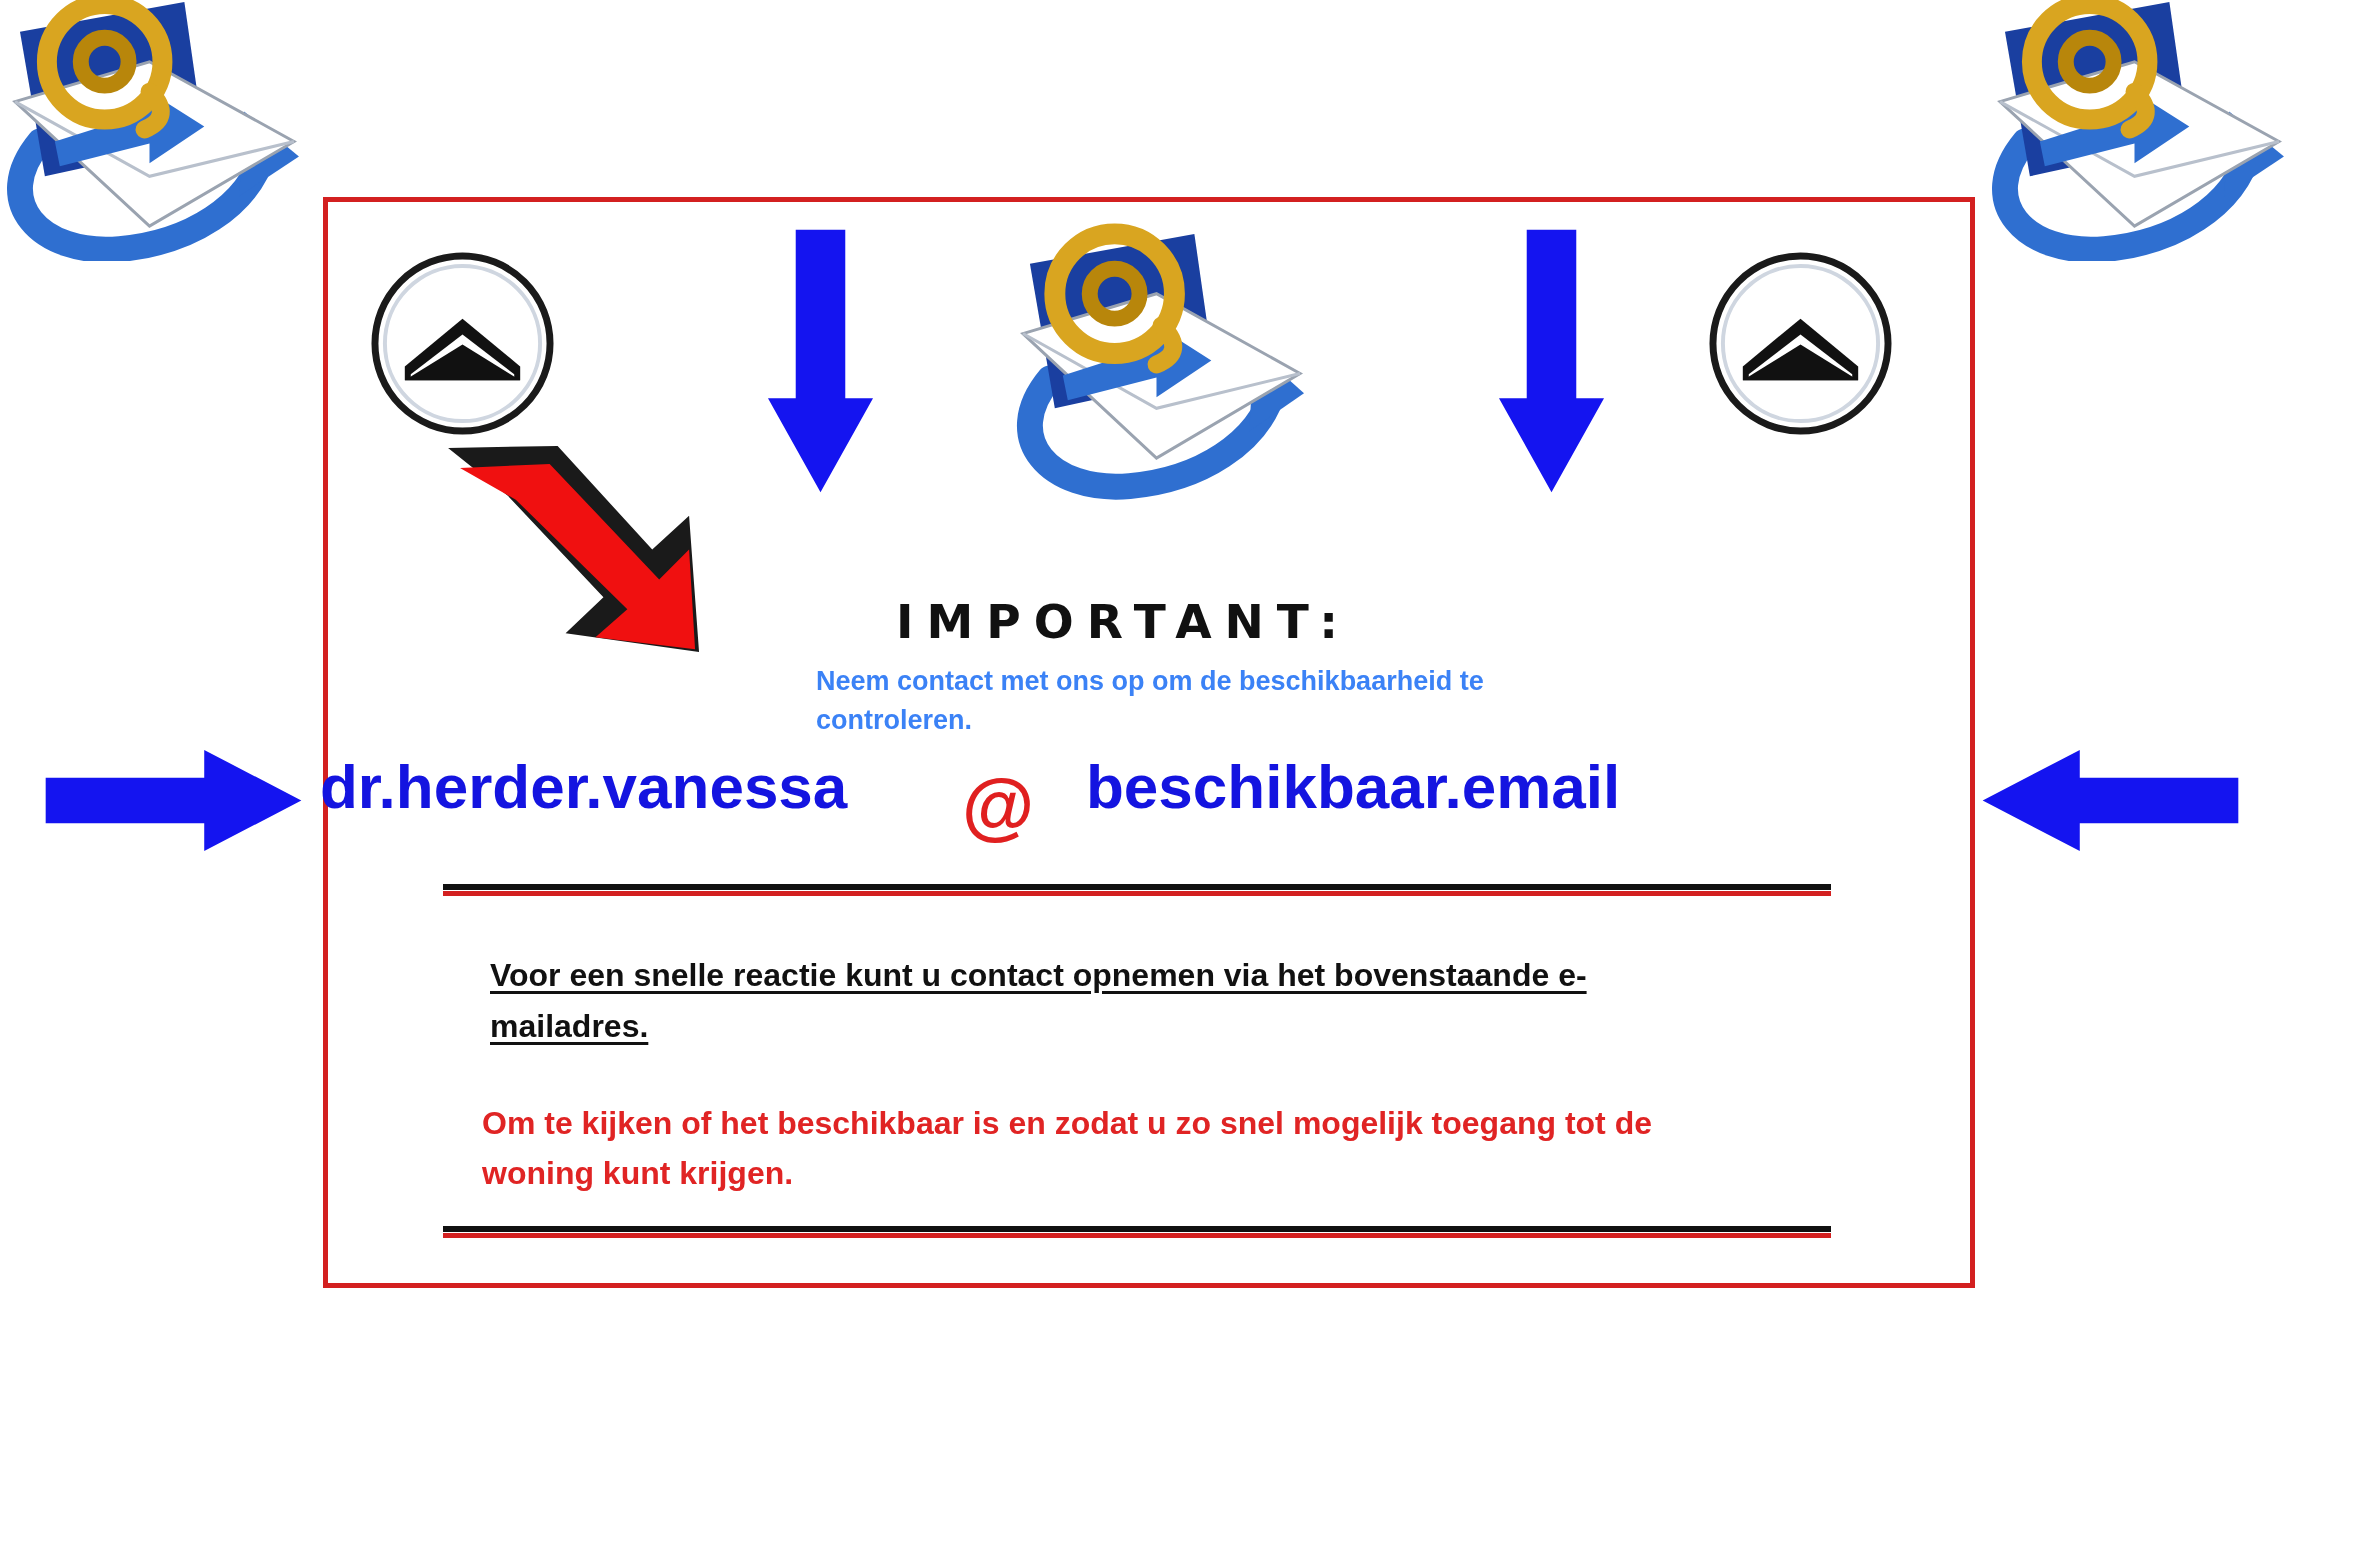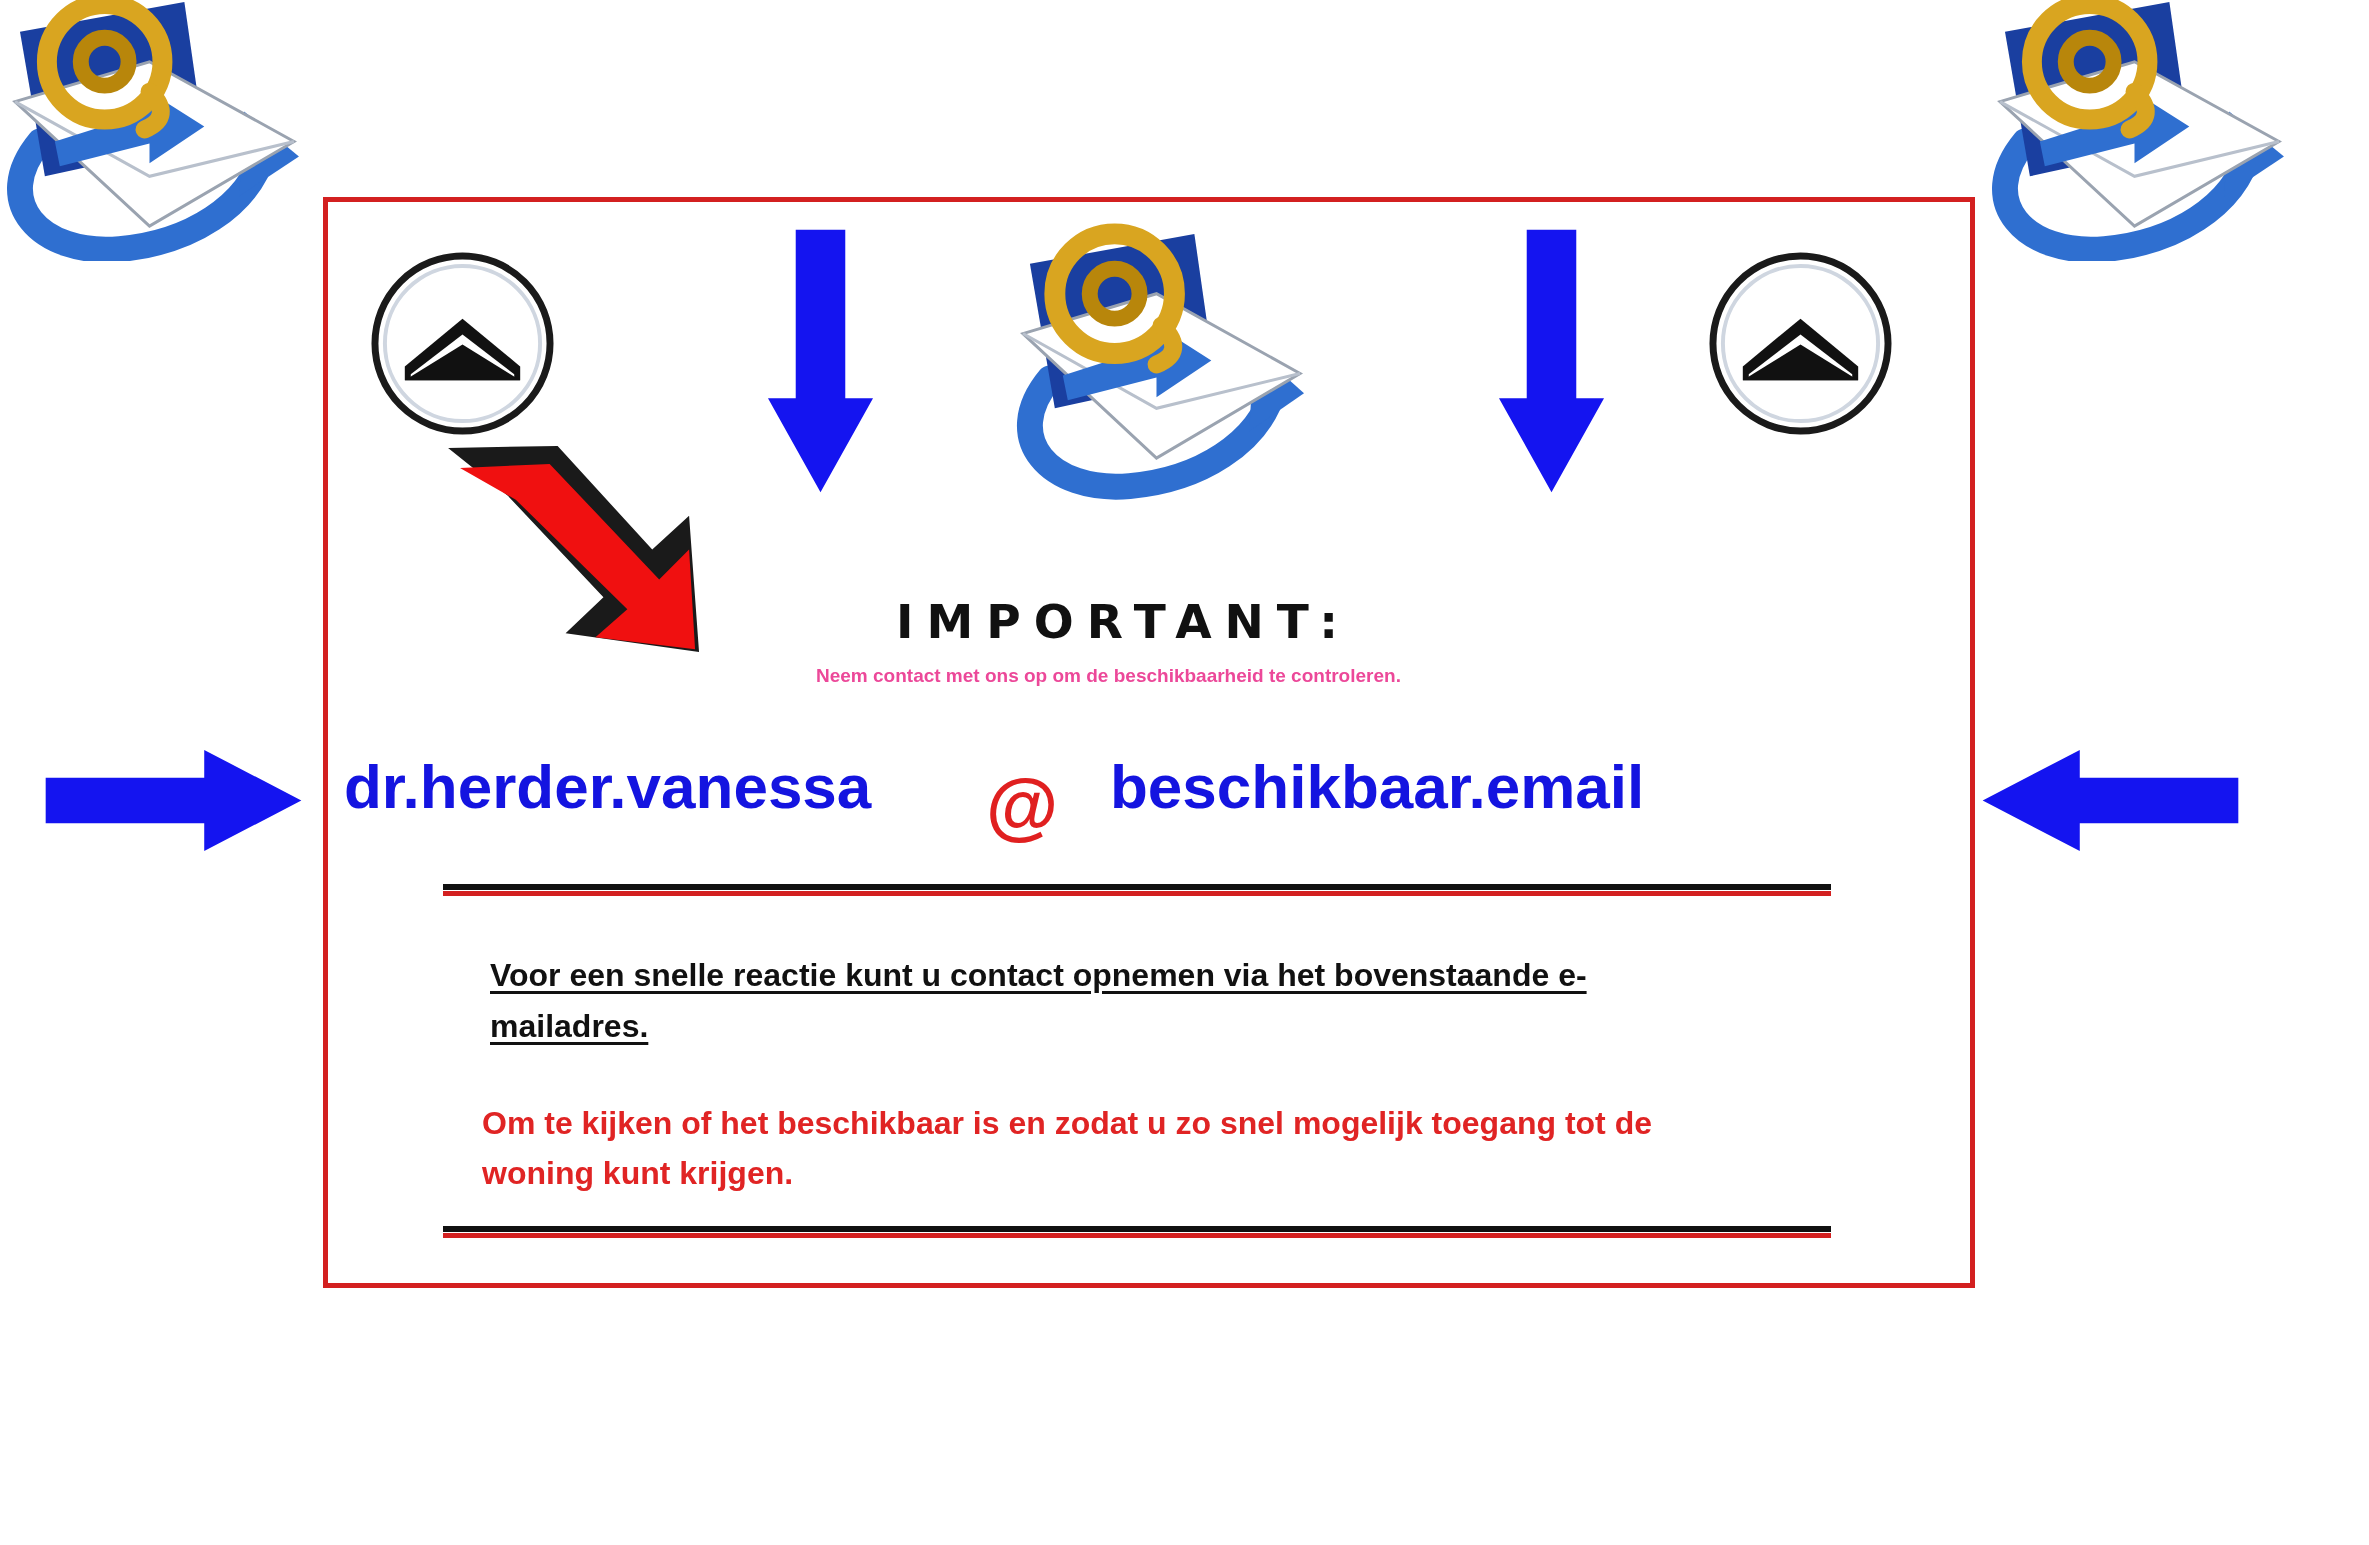--- a/index.html
+++ b/index.html
@@ -81,29 +81,29 @@
     margin-top: 12px;
   }
 
   .important-sub {
     position: absolute;
     left: 816px;
     top: 662px;
     width: 816px;
     font-family: "Liberation Sans", sans-serif;
     font-weight: bold;
-    font-size: 19px;
+    font-size: 27px;
     line-height: 1.45;
-    color: #ec4899;
+    color: #3b82f6;
   }
 
   
   .email-row {
     position: absolute;
-    left: 344px;
+    left: 320px;
     top: 751px;
     width: 1632px;
     height: 104px;
     text-align: right;
   }
   .email-local, .email-domain {
     position: absolute;
     top: 0;
     font-family: "Liberation Sans", sans-serif;
     font-weight: bold;

